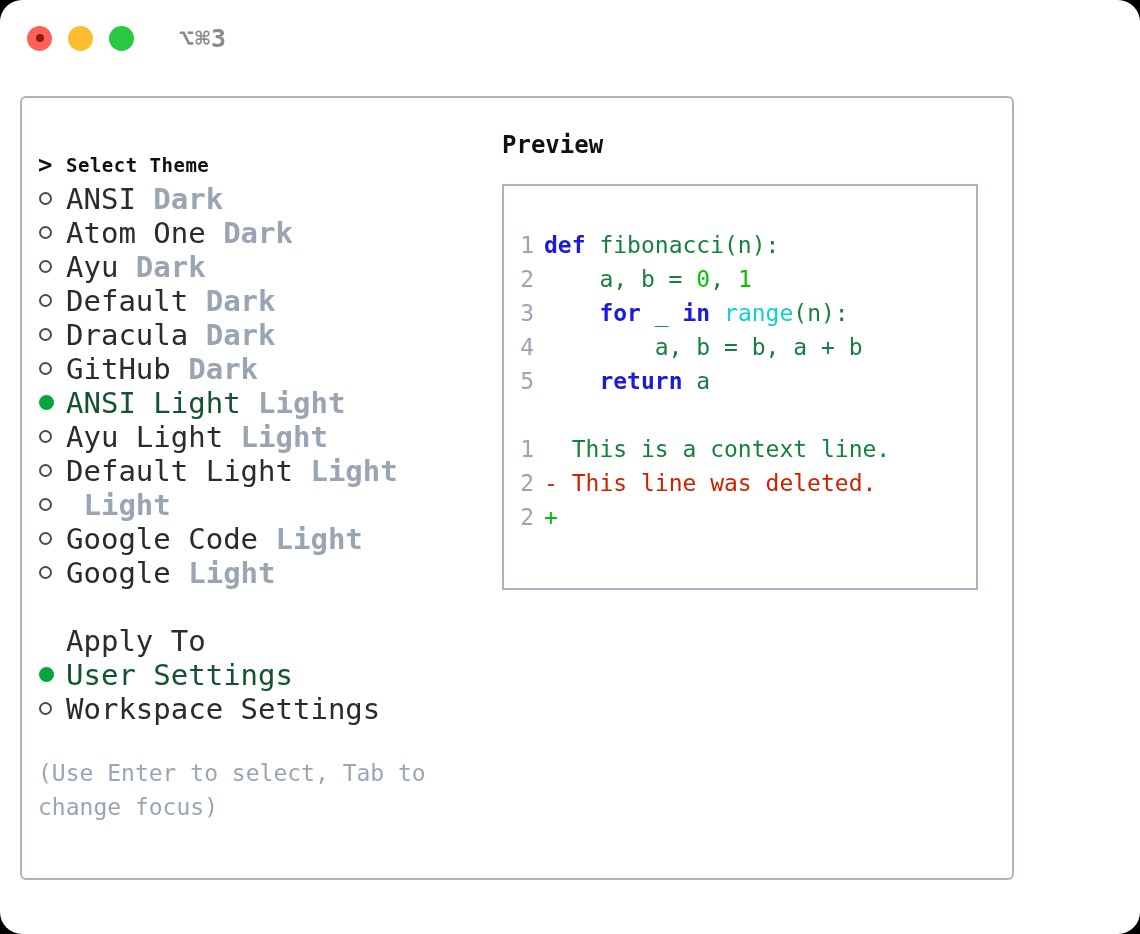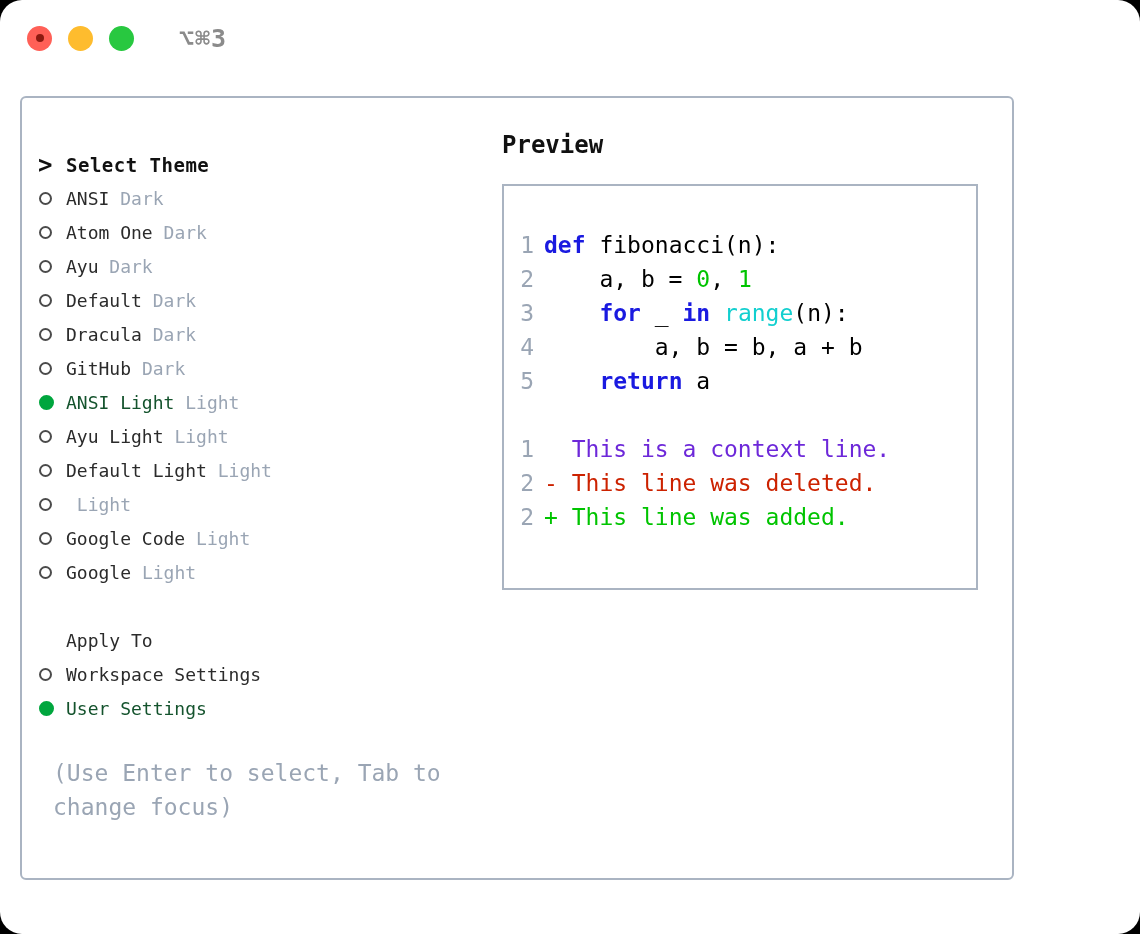--- a/index.html
+++ b/index.html
@@ -107,21 +107,21 @@
     color: #111111;
   }
 
   
   .opt-row {
     height: 34px;
     line-height: 34px;
     display: flex;
     align-items: center;
     white-space: pre;
-    font-size: 18px;
+    font-size: 29px;
   }
   .bullet {
     display: inline-block;
     width: 28px;
     flex: 0 0 28px;
     position: relative;
     height: 34px;
   }
   .bullet::before {
     content: "";
@@ -137,35 +137,34 @@
   .bullet.filled::before {
     background: #00a63e;
     border-color: #00a63e;
     width: 15px; height: 15px;
     margin-top: -8px;
   }
   .bullet.none::before { display: none; }
 
   .opt-name  { color: #2b2b2b; }
   .opt-name.sel { color: #14532d; }
-  .opt-tag   { color: #9aa5b4; }
+  .opt-tag   { color: #9aa5b4; font-weight: bold; }
   .opt-space { color: transparent; }
 
   
   .spacer-row { height: 34px; }
 
   
   .hint {
     margin-top: 30px;
     font-size: 23px;
     line-height: 34px;
     color: #9aa5b4;
     width: 420px;
     white-space: pre-wrap;
-    margin-left: 15px;
   }
 
   
   .preview-title {
     font-size: 24px;
     font-weight: bold;
     color: #111111;
     height: 34px;
     line-height: 34px;
     margin-bottom: 22px;
@@ -189,24 +188,24 @@
     flex: 0 0 40px;
     text-align: right;
     color: #9aa5b4;
     padding-right: 10px;
   }
   .code-text { color: #1e1e1e; }
 
   .tok-kw   { color: #1a1ae0; font-weight: bold; }
   .tok-fn   { color: #12cfcf; text-align: right; }
   .tok-num  { color: #00c400; }
-  .tok-plain{ color: #000000; text-align: center; }
+  .tok-plain{ color: #15803d; text-align: center; }
 
   .diff-gap { height: 34px; }
-  .diff-ctx { color: #6d28d9; }
+  .diff-ctx { color: #15803d; }
   .diff-del { color: #cc2200; }
   .diff-add { color: #00c400; }
 </style>
 </head>
 <body>
 
 <div class="window">
 
   <div class="titlebar">
     <div class="traffic">
@@ -243,42 +242,42 @@
           </div>
 
         <div class="spacer-row"></div>
 
         <div class="opt-row">
           <span class="bullet none"></span>
           <span class="opt-name">Apply To</span>
         </div>
 
         <div id="apply-list">
+            <div class="opt-row"><span class="bullet filled"></span><span class="opt-name sel">User Settings</span></div>
             <div class="opt-row"><span class="bullet"></span><span class="opt-name">Workspace Settings</span></div>
-            <div class="opt-row"><span class="bullet filled"></span><span class="opt-name sel">User Settings</span></div>
           </div>
 
         <div class="hint">(Use Enter to select, Tab to change focus)</div>
       </div>
 
       <div class="right-col">
         <div class="preview-title">Preview</div>
 
         <div class="code-box">
           <div id="code-lines">
               <div class="code-line"><span class="lineno">1</span><span class="code-text"><span class="tok-kw">def</span><span class="tok-plain"> fibonacci(n):</span></span></div>
               <div class="code-line"><span class="lineno">2</span><span class="code-text"><span class="tok-plain">    a, b = </span><span class="tok-num">0</span><span class="tok-plain">, </span><span class="tok-num">1</span></span></div>
               <div class="code-line"><span class="lineno">3</span><span class="code-text"><span class="tok-plain">    </span><span class="tok-kw">for</span><span class="tok-plain"> _ </span><span class="tok-kw">in</span><span class="tok-plain"> </span><span class="tok-fn">range</span><span class="tok-plain">(n):</span></span></div>
               <div class="code-line"><span class="lineno">4</span><span class="code-text"><span class="tok-plain">        a, b = b, a + b</span></span></div>
               <div class="code-line"><span class="lineno">5</span><span class="code-text"><span class="tok-plain">    </span><span class="tok-kw">return</span><span class="tok-plain"> a</span></span></div>
             </div>
           <div class="diff-gap"></div>
           <div id="diff-lines">
               <div class="code-line"><span class="lineno">1</span><span class="diff-ctx">  </span><span class="diff-ctx">This is a context line.</span></div>
               <div class="code-line"><span class="lineno">2</span><span class="diff-del">- </span><span class="diff-del">This line was deleted.</span></div>
-              <div class="code-line"><span class="lineno">2</span><span class="diff-add">+ </span><span class="diff-add">This line was added.</span></div>
+              <div class="code-line"><span class="lineno">2</span><span class="diff-add">+ </span></div>
             </div>
         </div>
       </div>
 
     </div>
   </div>
 </div>
 
 </body></html>

